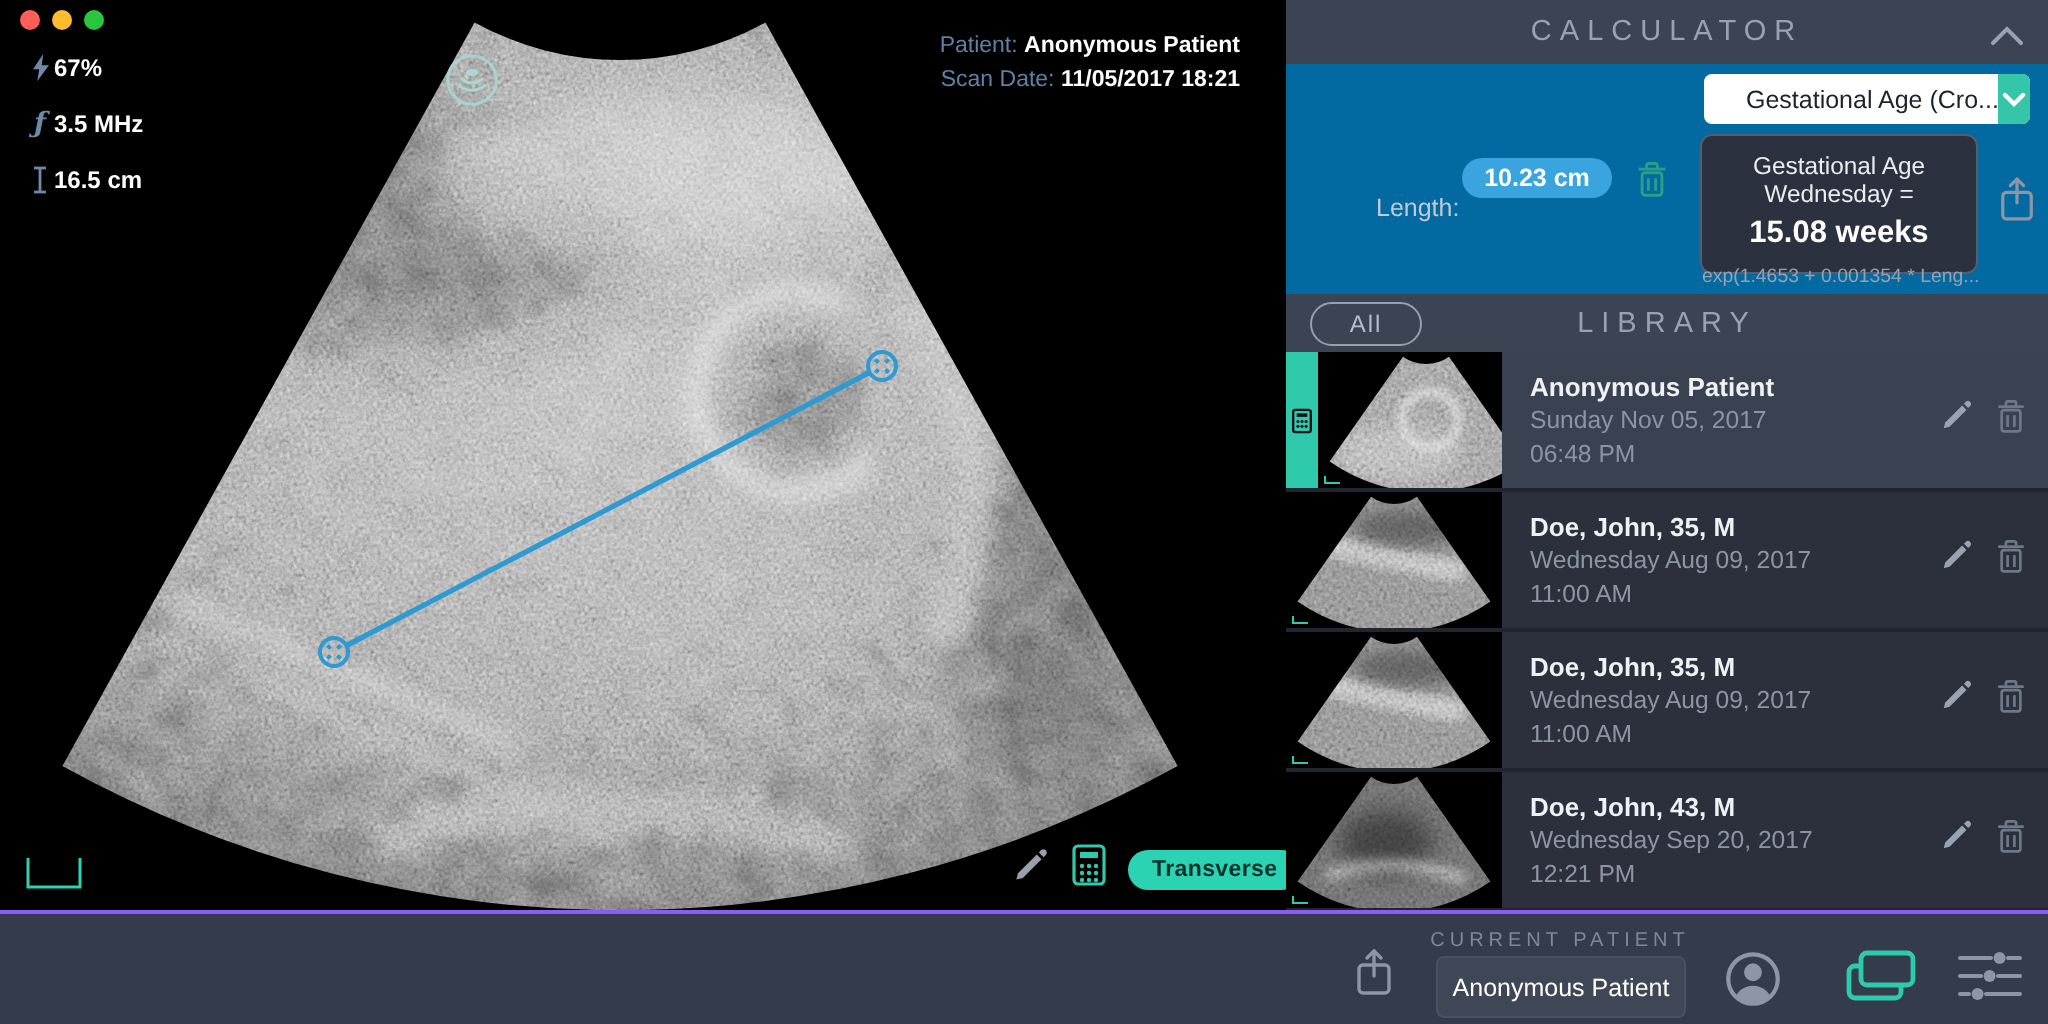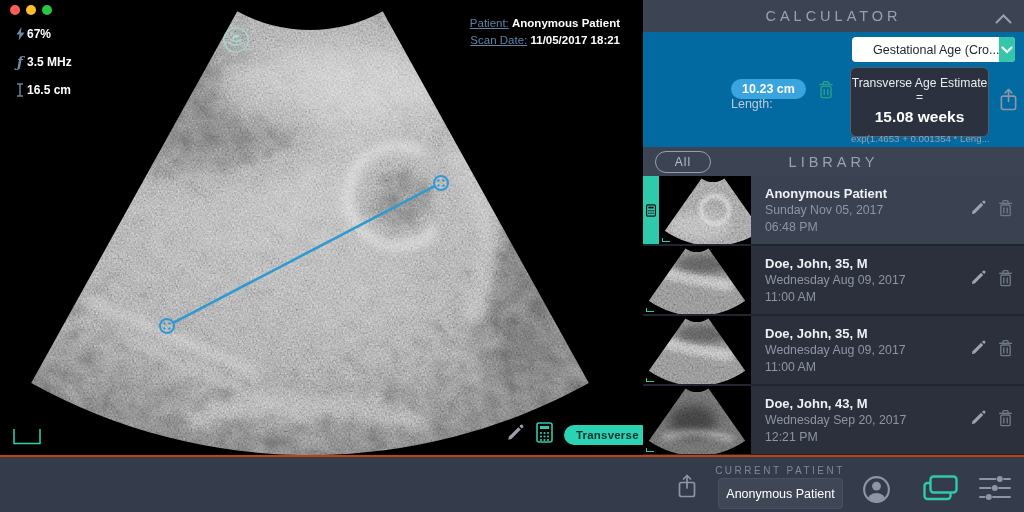--- a/index.html
+++ b/index.html
@@ -9,41 +9,41 @@
   .us-area{position:absolute;left:0;top:0;width:643px;height:455px;background:#000;overflow:hidden;}
   .us-area svg.scan{position:absolute;left:0;top:0;}
   .traffic{position:absolute;left:10px;top:5px;display:flex;gap:6px;}
   .traffic span{width:10px;height:10px;border-radius:50%;display:block;}
   .hud{position:absolute;left:14px;top:25px;color:#fff;font-size:12px;font-weight:600;}
   .hud-row{display:flex;align-items:center;gap:1px;height:18px;margin-bottom:10px;}
   .hud-row .ic{width:12px;display:flex;justify-content:center;color:#6e8aa6;}
   .freq-f{font-family:"DejaVu Serif",serif;font-style:italic;font-size:14px;color:#6e8aa6;}
   .probe-icon{position:absolute;left:222px;top:26px;}
   .pt-info{position:absolute;right:23px;top:15px;text-align:right;font-size:11.5px;line-height:17px;}
-  .pt-info .lbl{color:#5d82a4;text-decoration:underline;}
+  .pt-info .lbl{color:#5d82a4;}
   .pt-info .val{color:#fff;font-weight:700;}
   .scan-tools{position:absolute;left:505px;top:422px;display:flex;align-items:center;gap:11px;}
   .badge{background:#2bd3b3;color:#06312d;font-size:11.5px;font-weight:700;
          padding:4px 12px;border-radius:11px;letter-spacing:.2px;}
   .scale-bracket{position:absolute;left:13px;top:428px;}
   
   .right-panel{position:absolute;left:643px;top:0;width:381px;height:455px;background:#0369a1;overflow:hidden;text-decoration:underline;}
   .sec-header{position:absolute;left:0;width:381px;background:#3c4352;color:#99a2b4;
               font-size:14.5px;letter-spacing:4px;display:flex;align-items:center;justify-content:center;}
   .calc-header{top:0;height:32px;}
   .lib-header{top:147px;height:29px;}
   .collapse-btn{position:absolute;right:12px;top:11px;cursor:pointer;}
   .all-pill{position:absolute;left:12px;top:3.5px;width:54px;height:20px;border:1.5px solid #97a0b0;
             border-radius:11px;color:#b7bec9;font-size:12px;letter-spacing:1px;
             display:flex;align-items:center;justify-content:center;}
   .dropdown{position:absolute;left:209px;top:37px;width:163px;height:25px;background:#fff;
             border-radius:4px;display:flex;align-items:center;overflow:hidden;}
   .dropdown .dd-text{flex:1;text-align:center;color:#1d232c;font-size:12.5px;padding-left:21px;white-space:nowrap;}
   .dropdown .dd-btn{width:27px;height:25px;background:#35c5a8;display:flex;align-items:center;justify-content:center;}
-  .length-label{position:absolute;left:45px;top:97px;color:#c3cad5;font-size:12.5px;margin-left:43px;}
+  .length-label{position:absolute;left:45px;top:97px;color:#c3cad5;font-size:12.5px;}
   .length-pill{position:absolute;left:88px;top:79px;width:75px;height:20px;background:#3aa4de;border-radius:10px;
                color:#fff;font-size:12.5px;font-weight:700;display:flex;align-items:center;justify-content:center;}
   .calc-trash{position:absolute;left:174px;top:79px;}
   .estimate-box{position:absolute;left:207px;top:67px;width:139px;height:70px;background:#2b313e;
                 border:1px solid #555e6d;border-radius:6px;text-align:center;color:#e9ecf1;box-sizing:border-box;padding-top:8px;}
   .estimate-box .l1{font-size:12.2px;}
   .estimate-box .l2{font-size:15.5px;font-weight:700;color:#fff;margin-top:4px;}
   .estimate-box .l3{font-size:9.7px;color:#99a1b0;margin-top:7px;white-space:nowrap;}
   .calc-share{position:absolute;left:356px;top:87px;}
   .lib-list{position:absolute;left:0;top:176px;width:381px;height:279px;overflow:hidden;}
@@ -54,21 +54,21 @@
   .lib-row.selected .thumb{width:92px;}
   .thumb svg{position:absolute;left:0;top:0;}
   .thumb .cm-tick{position:absolute;left:3px;bottom:2px;width:7px;height:3px;
                   border-left:1px solid #2fc9ac;border-bottom:1px solid #2fc9ac;}
   .row-text{flex:1;display:flex;flex-direction:column;justify-content:center;padding-left:14px;line-height:17px;}
   .row-name{color:#eef1f5;font-size:13px;font-weight:600;}
   .row-date,.row-time{color:#8d95a5;font-size:12.3px;}
   .row-actions{display:flex;align-items:center;gap:10px;padding-right:10px;}
   
   .bottom-bar{position:absolute;left:0;top:455px;width:1024px;height:57px;background:#343b4a;
-              border-top:2px solid #c2410c;box-sizing:border-box;}
+              border-top:2px solid #8b5cf6;box-sizing:border-box;}
   .bb-share{position:absolute;left:677px;top:16px;}
   .cp-label{position:absolute;left:700px;top:8px;width:160px;text-align:center;color:#7e8898;
             font-size:10px;letter-spacing:2.5px;}
   .cp-button{position:absolute;left:718px;top:21px;width:123px;height:29px;background:#3f4655;
              border:1px solid #4a5160;border-radius:4px;color:#fff;font-size:12.5px;
              display:flex;align-items:center;justify-content:center;}
   .bb-person{position:absolute;left:862px;top:18px;}
   .bb-cards{position:absolute;left:922px;top:17px;}
   .bb-sliders{position:absolute;left:979px;top:18px;}
 </style>
@@ -238,21 +238,21 @@
       <svg width="18" height="21" viewBox="0 0 20 22" fill="none" stroke="#2b9e8a" stroke-width="1.6">
         <line x1="2.5" y1="5.5" x2="17.5" y2="5.5"></line>
         <path d="M7,5 V3.6 a1.2,1.2 0 0 1 1.2,-1.2 h3.6 a1.2,1.2 0 0 1 1.2,1.2 V5"></path>
         <rect x="4.5" y="7.5" width="11" height="12.5" rx="1.5"></rect>
         <line x1="8" y1="10.5" x2="8" y2="17.5"></line>
           <line x1="12" y1="10.5" x2="12" y2="17.5"></line>
       </svg>
     </span>
 
     <div class="estimate-box">
-      <div class="l1">Transverse Age Estimate =</div>
+      <div class="l1">Gestational Age Wednesday =</div>
       <div class="l2">15.08 weeks</div>
       <div class="l3">exp(1.4653 + 0.001354 * Leng...</div>
     </div>
 
     <span class="calc-share">
       <svg width="19" height="25" viewBox="0 0 20 26" fill="none" stroke="#8d96a6" stroke-width="1.7" stroke-linecap="round" stroke-linejoin="round">
         <rect x="2.5" y="9.5" width="15" height="14" rx="2"></rect>
         <line x1="10" y1="2.5" x2="10" y2="15"></line>
         <polyline points="6.5,6 10,2.5 13.5,6"></polyline>
       </svg>

